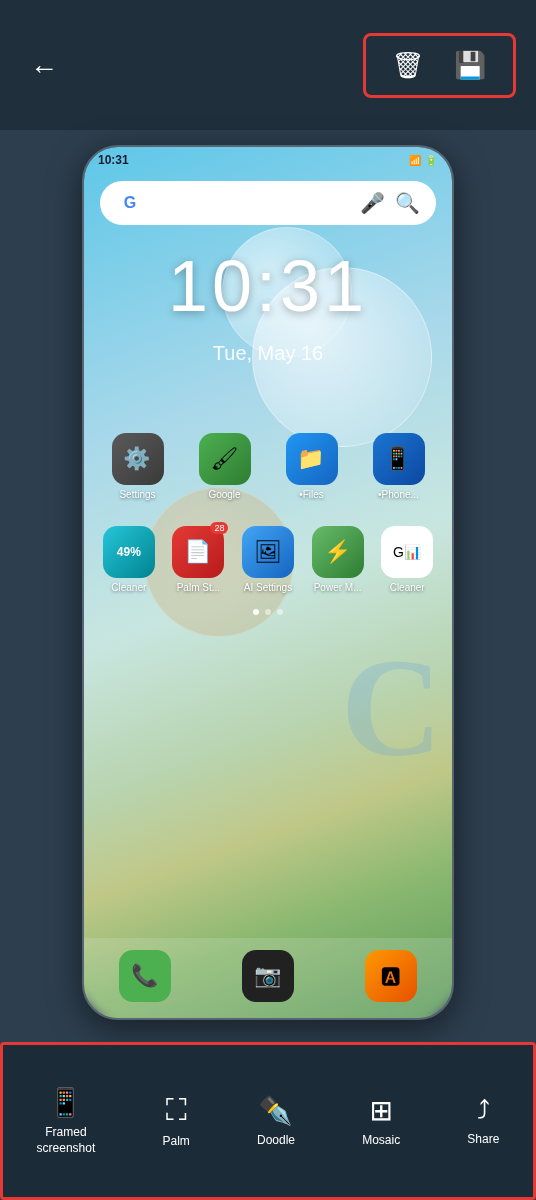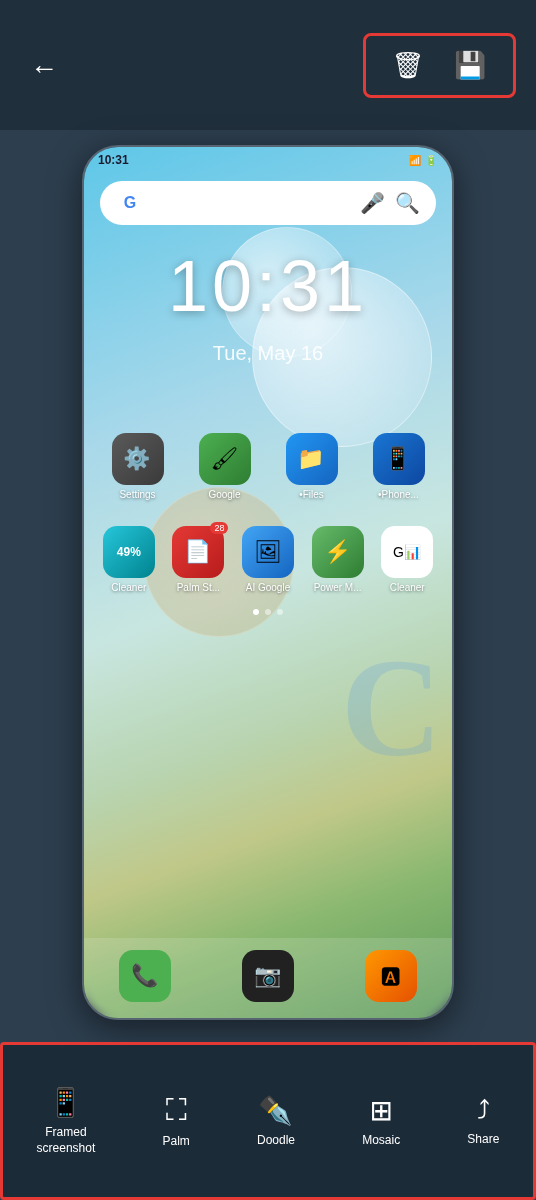--- a/index.html
+++ b/index.html
@@ -381,21 +381,21 @@
       </div>
       <div class="app-icon-wrapper">
         <div class="app-icon icon-palmst">
           📄
           <span class="badge">28</span>
         </div>
         <span class="app-label">Palm St...</span>
       </div>
       <div class="app-icon-wrapper">
         <div class="app-icon icon-aigallery">🖼</div>
-        <span class="app-label">AI Google</span>
+        <span class="app-label">AI Settings</span>
       </div>
       <div class="app-icon-wrapper">
         <div class="app-icon icon-powerm">⚡</div>
         <span class="app-label">Power M...</span>
       </div>
       <div class="app-icon-wrapper">
         <div class="app-icon icon-google" style="font-size:14px;">G📊</div>
         <span class="app-label">Cleaner</span>
       </div>
     </div>

